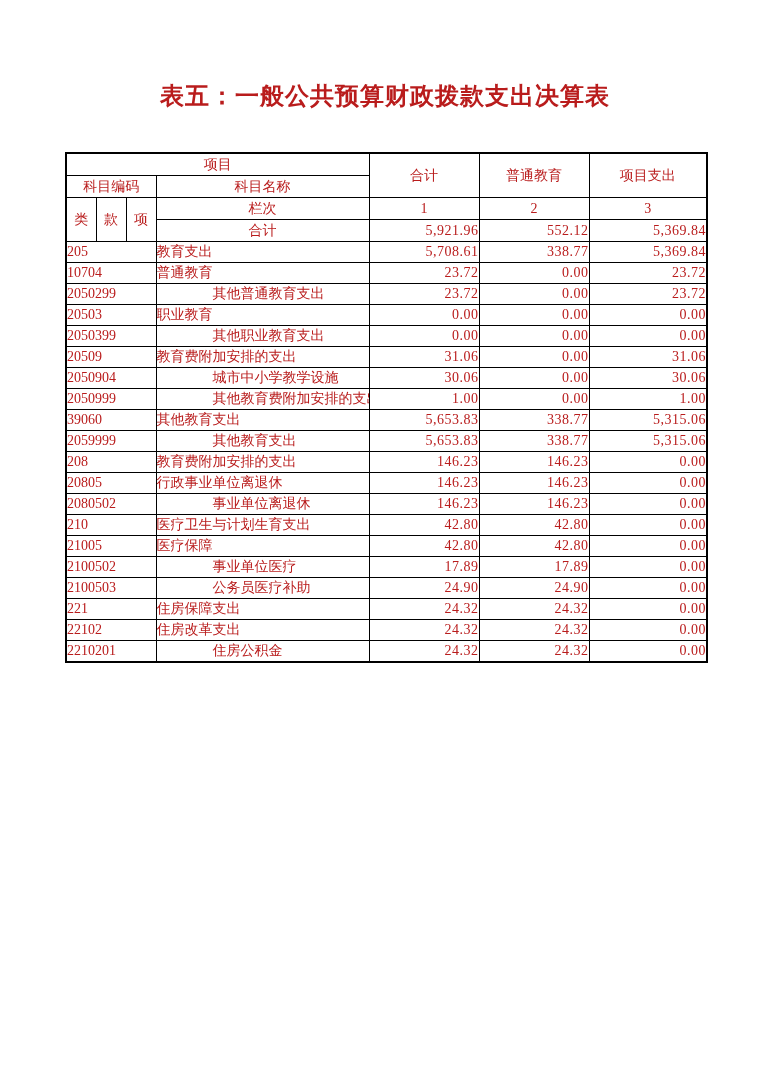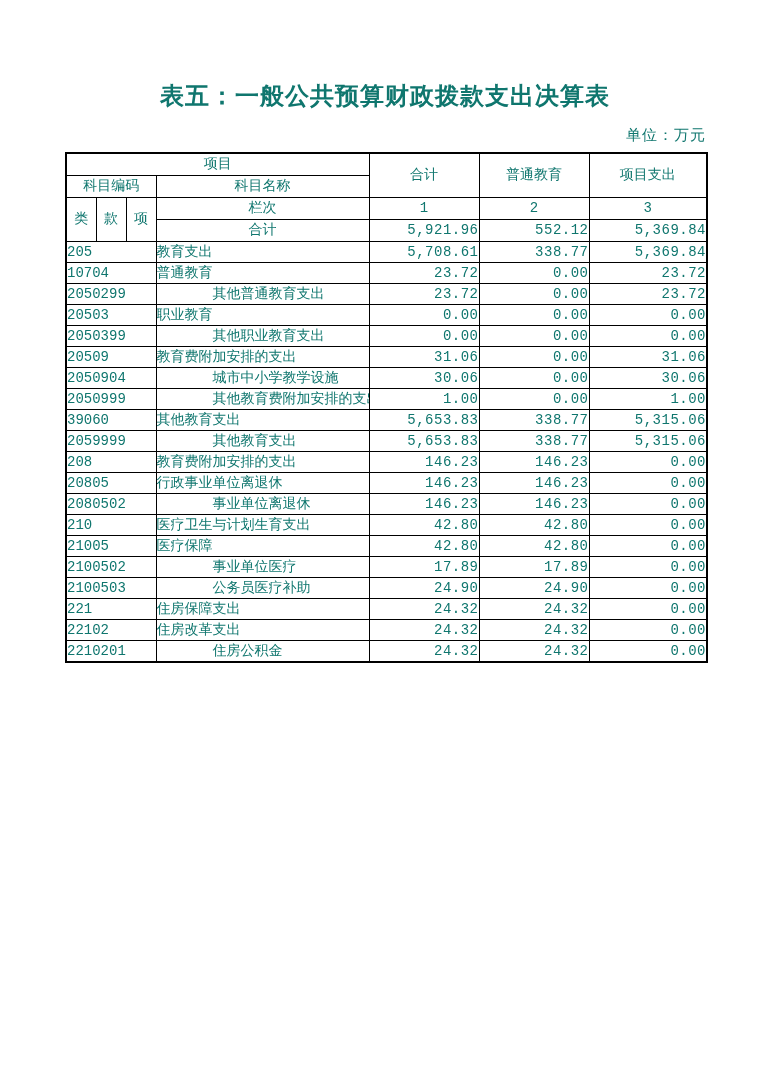--- a/index.html
+++ b/index.html
@@ -1,22 +1,22 @@
 <!DOCTYPE html>
 <html><head>
 <meta charset="utf-8">
 <style>
   html, body { margin: 0; padding: 0; background: #ffffff; }
   .page {
     position: relative;
     width: 770px;
     height: 1089px;
     background: #ffffff;
-    color: #0f766e;
-    font-family: Liberation Mono, monospace;
+    color: #b91c1c;
+    font-family: Liberation Serif, serif;
     overflow: hidden;
   }
   .doc-title {
     position: absolute;
     top: 80px;
     left: 0;
     width: 770px;
     text-align: center;
     font-size: 24px;
     font-weight: bold;
@@ -57,21 +57,20 @@
   .name.indent { padding-left: 56px; }
   .num    { text-align: right; padding-right: 8px; letter-spacing: 0.5px; }
 </style>
 </head>
 <body>
 
 <div class="page">
 
   <div class="doc-title">表五：一般公共预算财政拨款支出决算表</div>
 
-  <div class="unit-label">单位：万元</div>
 
   <table class="budget-table">
     <colgroup>
       <col style="width:30px">
         <col style="width:30px">
         <col style="width:30px">
       <col style="width:213px">
       <col style="width:110px">
         <col style="width:110px">
         <col style="width:118px">

